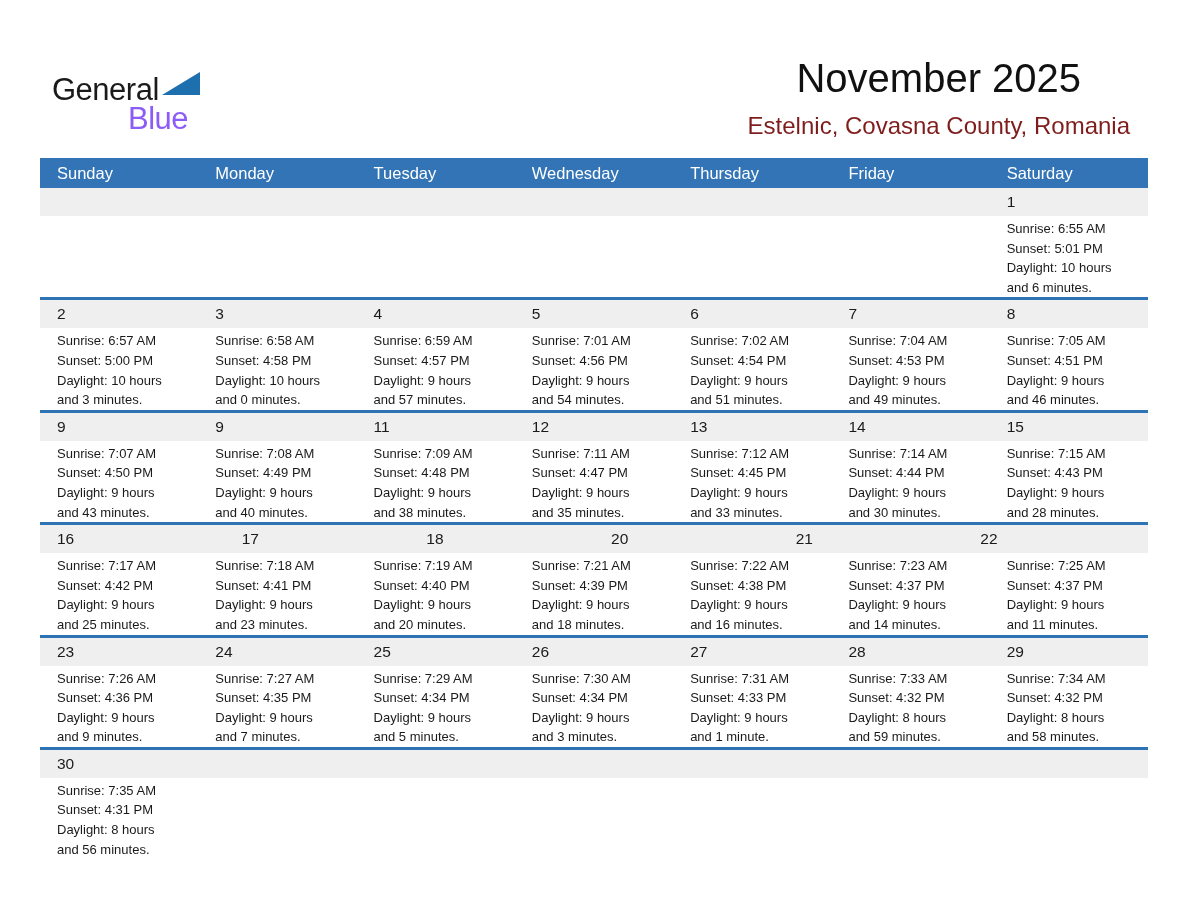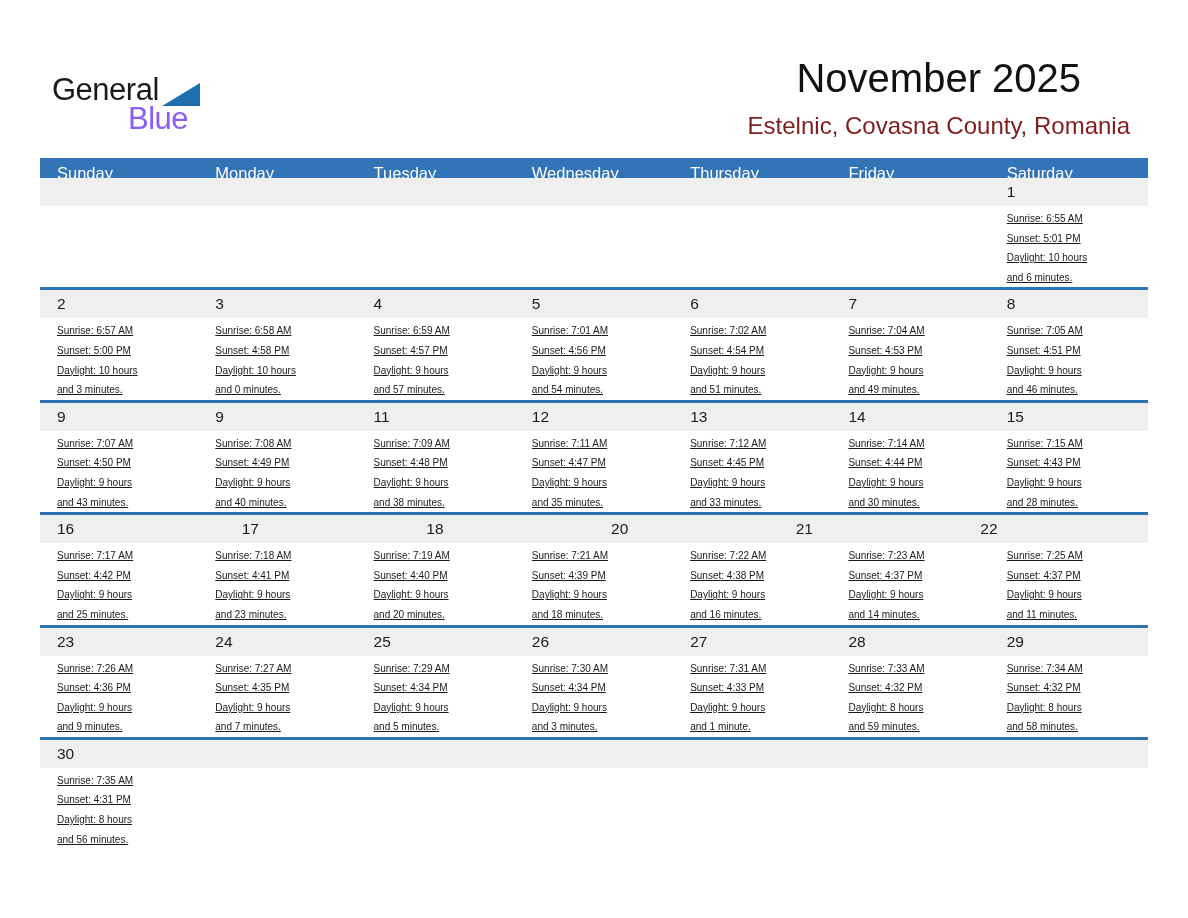--- a/index.html
+++ b/index.html
@@ -9,42 +9,42 @@
     width: 1188px;
     height: 918px;
     background: #ffffff;
     font-family: "Liberation Sans", sans-serif;
     color: #1a1a1a;
     overflow: hidden;
   }
 
   
   .logo { position: absolute; left: 52px; top: 72px; }
-  .logo-line1 { display: flex; align-items: flex-end; font-size: 31px; font-weight: 400; letter-spacing: -0.5px; color: #1a1a1a; }
+  .logo-line1 { display: flex; font-size: 31px; font-weight: 400; letter-spacing: -0.5px; color: #1a1a1a; }
   .logo-triangle { width: 38px; height: 23px; margin-left: 3px; margin-bottom: 2px; }
   .logo-line2 { font-size: 31px; font-weight: 400; letter-spacing: -0.5px; color: #8b5cf6; margin-left: 76px; margin-top: -7px; }
 
   
   .title-block { position: absolute; right: 58px; top: 56px; text-align: center; }
   .main-title { font-size: 40px; font-weight: 400; color: #111; line-height: 1.1; }
   .subtitle { font-size: 24px; font-weight: 400; color: #7f1d1d; margin-top: 12px; }
 
   
   .calendar { position: absolute; left: 40px; top: 158px; width: 1108px; }
-  .cal-header { display: flex; height: 20px; background: #3274b5; }
+  .cal-header { display: flex; height: 30px; background: #3274b5; }
   .cal-header-cell {
     flex: 1; color: #ffffff; font-size: 16.5px; font-weight: 400;
     line-height: 30px; padding-left: 17px; overflow: hidden; white-space: nowrap;
   }
   .week-row { border-bottom: 3px solid #2e74b5; }
   .week-row:last-child { border-bottom: none; }
   .num-strip { display: flex; height: 28px; background: #efefef; }
   .num-cell { flex: 1; font-size: 15.5px; padding: 5px 0 0 17px; color: #1a1a1a; }
   .body-strip { display: flex; min-height: 78px; background: #ffffff; }
-  .body-cell { flex: 1; font-size: 10px; line-height: 19.6px; padding: 3px 6px 0 17px; color: #1a1a1a; text-decoration: underline; }
+  .body-cell { flex: 1; font-size: 13px; line-height: 19.6px; padding: 3px 6px 0 17px; color: #1a1a1a; }
 </style>
 </head>
 <body>
 
 <div class="page">
 
   <div class="logo">
     <div class="logo-line1">
       <span>General</span>
       <svg class="logo-triangle" viewBox="0 0 38 23" xmlns="http://www.w3.org/2000/svg">

